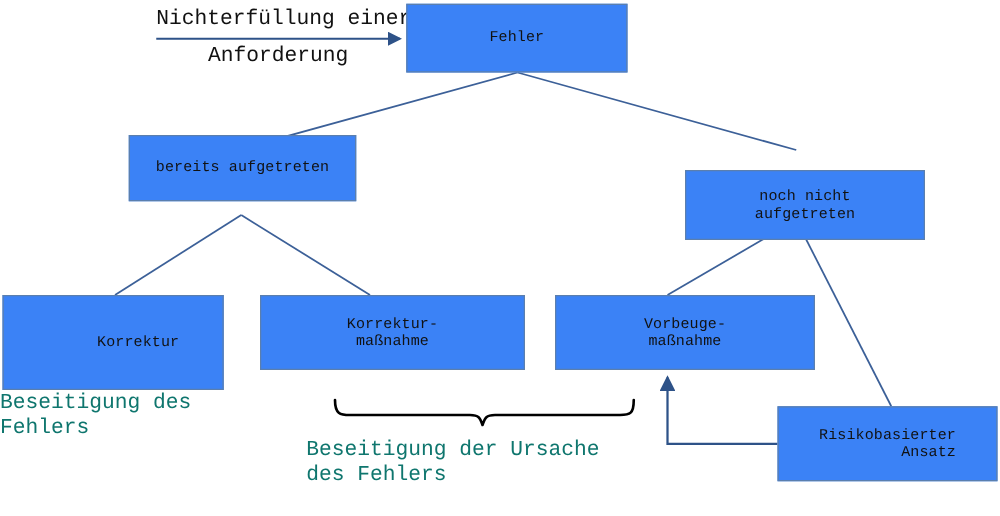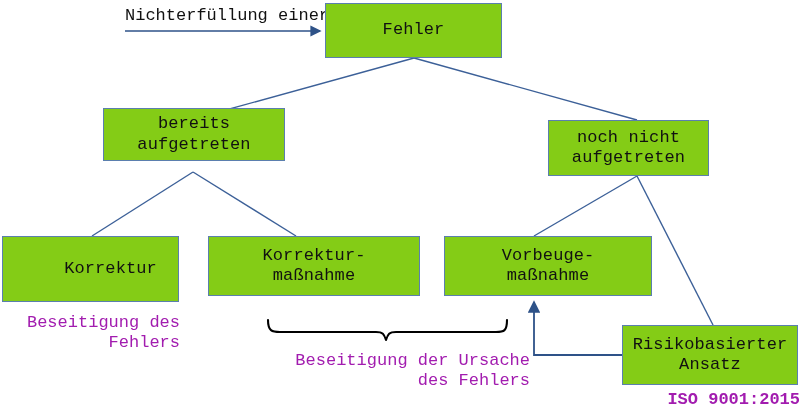--- a/index.html
+++ b/index.html
@@ -19,36 +19,36 @@
     position: absolute;
     left: 0;
     top: 0;
     width: 800px;
     height: 413px;
     pointer-events: none;
   }
   .node {
     position: absolute;
     box-sizing: border-box;
-    background: #84cc16;
+    background: #3b82f6;
     border: 1px solid #5b7fae;
     display: flex;
     align-items: center;
     justify-content: center;
     text-align: center;
     color: #111111;
-    font-size: 17px;
+    font-size: 12px;
     line-height: 1.18;
     white-space: pre-line;
     letter-spacing: 0.1px;
   }
   .caption {
     position: absolute;
-    text-align: right;
-    color: #a21caf;
+    text-align: left;
+    color: #0f766e;
     font-size: 17px;
     line-height: 1.2;
     white-space: pre-line;
   }
   .caption.bold {
     font-weight: bold;
   }
   .edge-label {
     position: absolute;
     text-align: center;
@@ -89,40 +89,40 @@
     <path d="M 268 320
              C 268 331, 272 332, 280 332
              L 376 332
              C 383 332, 384 334, 386 340
              C 388 334, 389 332, 396 332
              L 496 332
              C 504 332, 507 331, 507 320" fill="none" stroke="#000000" stroke-width="2.1" stroke-linecap="round" stroke-linejoin="round"></path>
   </svg>
 
   <div class="edge-label" style="left:125px; top:6px; width:195px;">Nichterfüllung einer</div>
+  <div class="edge-label" style="left:125px; top:36px; width:195px;">Anforderung</div>
 
   <div class="node" style="left:325px; top:3px; width:177px; height:55px;">Fehler</div>
 
   <div class="node" style="left:103px; top:108px; width:182px; height:53px;">bereits aufgetreten</div>
 
-  <div class="node" style="left:548px; top:120px; width:161px; height:56px;">noch nicht
+  <div class="node" style="left:548px; top:136px; width:192px; height:56px;">noch nicht
 aufgetreten</div>
 
-  <div class="node" style="left:2px; top:236px; width:177px; height:66px;padding-left:40px;">Korrektur</div>
+  <div class="node" style="left:2px; top:236px; width:177px; height:76px;padding-left:40px;">Korrektur</div>
 
   <div class="node" style="left:208px; top:236px; width:212px; height:60px;">Korrektur-
 maßnahme</div>
 
   <div class="node" style="left:444px; top:236px; width:208px; height:60px;">Vorbeuge-
 maßnahme</div>
 
-  <div class="node" style="left:622px; top:325px; width:176px; height:60px;">Risikobasierter
+  <div class="node" style="left:622px; top:325px; width:176px; height:60px;text-align:right;">Risikobasierter
 Ansatz</div>
 
   <div class="caption" style="left:0px; top:313px; width:180px;">Beseitigung des
 Fehlers</div>
 
   <div class="caption" style="left:245px; top:351px; width:285px;">Beseitigung der Ursache
 des Fehlers</div>
 
-  <div class="caption bold" style="left:625px; top:390px; width:175px;">ISO 9001:2015</div>
 
 </div>
 
 </body></html>

